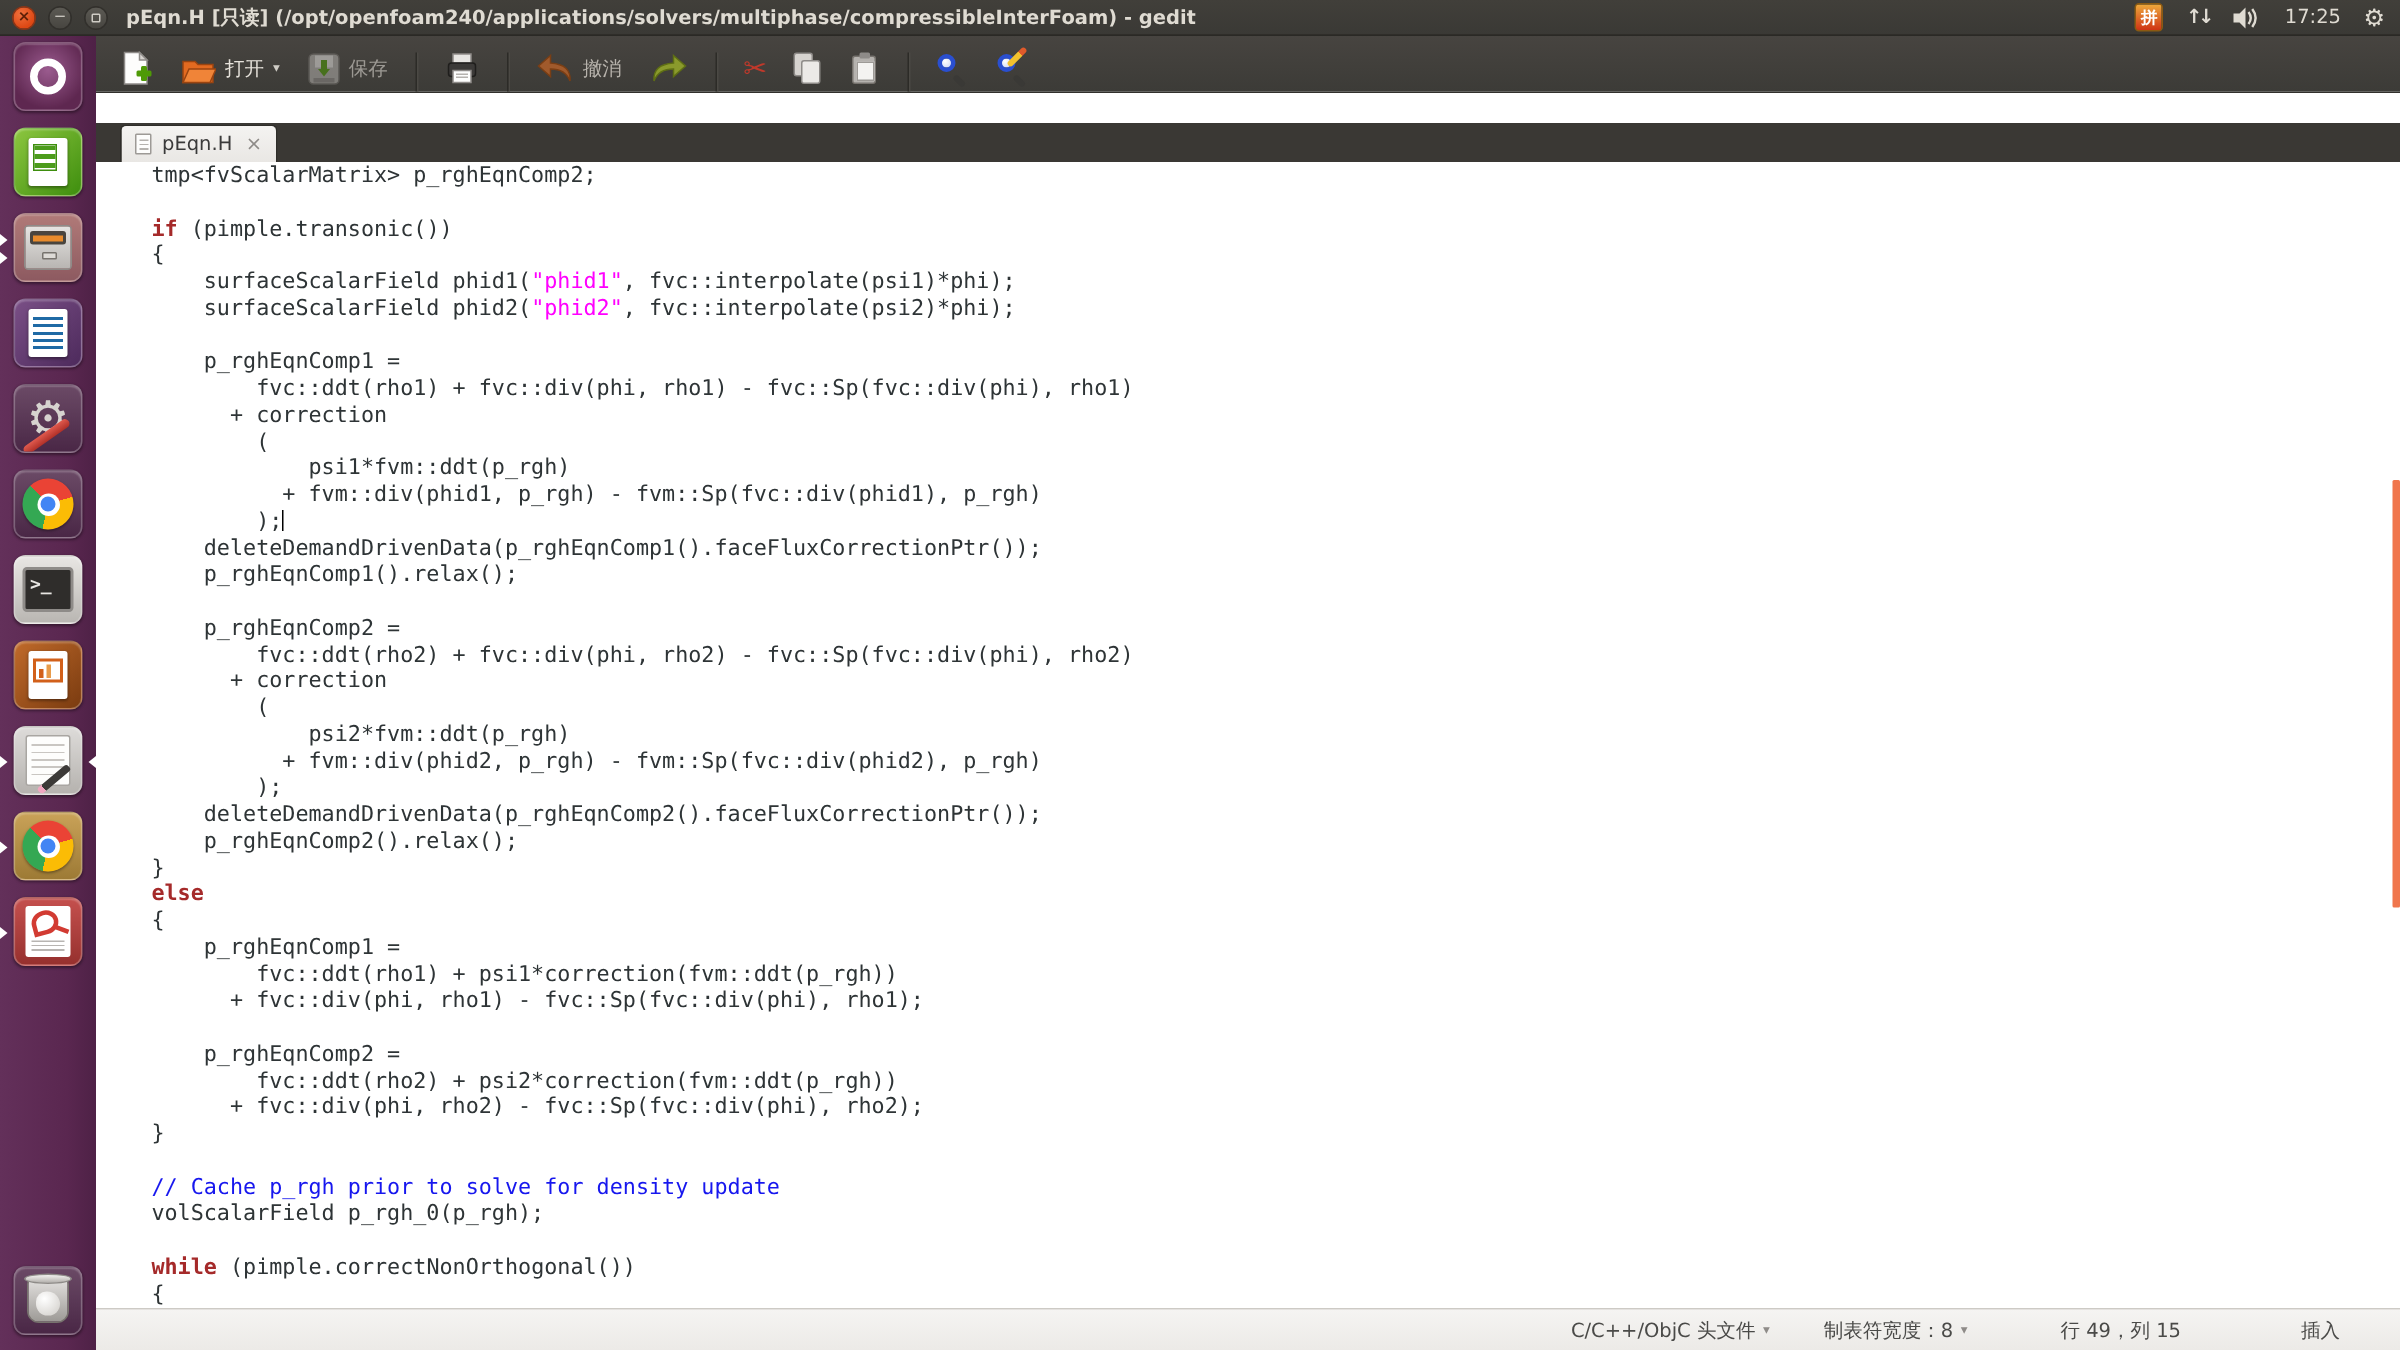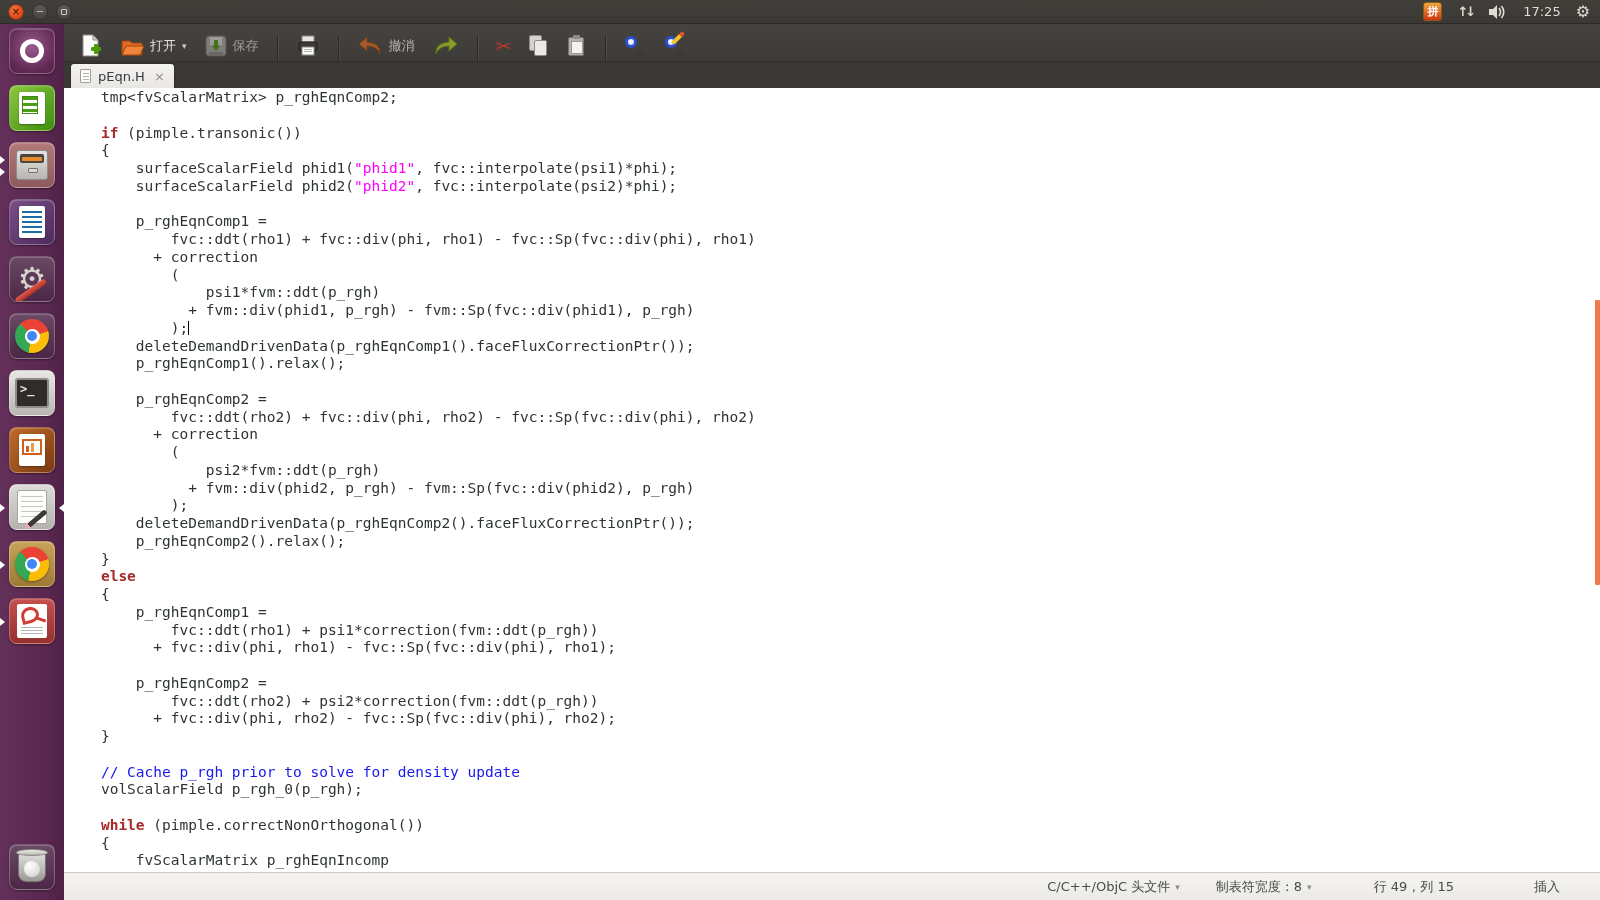--- a/index.html
+++ b/index.html
@@ -139,22 +139,22 @@
   .i-paste .sheet { position:absolute; left:4px; top:6px; width:12px; height:13px; background:#f4f3f1; border:1px solid #9d9a96; }
   .i-mag { position:relative; width:22px; height:22px; }
   .i-mag .lens { position:absolute; left:1px; top:1px; width:12px; height:12px; border:3px solid #2a4fd0;
       border-radius:50%; background:radial-gradient(circle at 35% 30%, #fff, #cdd6f2); }
   .i-mag .stem { position:absolute; right:2px; bottom:1px; width:9px; height:4px; background:#3a3936;
       border-radius:2px; transform:rotate(45deg); }
   .i-mag .pen { position:absolute; right:0; top:1px; width:16px; height:4px;
       background:linear-gradient(90deg,#f2c12e 0 11px, #e05a2b 11px); border-radius:2px; transform:rotate(-45deg); }
   .scissors { color:#c0392b; font-size:19px; line-height:1; }
 
-  #tabbar { height:26px; background:#3a3834; display:flex; align-items:flex-end; padding-left:6px;
-            flex:0 0 26px; }
+  #tabbar { height:26px; background:#3a3834; display:flex; align-items:flex-end; padding-left:16px;
+            flex:0 0 26px;margin-top:20px; }
   .tab { height:25px; background:linear-gradient(#f4f3f1,#e9e7e4); border:1px solid #2e2d29; border-bottom:none;
          border-radius:4px 4px 0 0; display:flex; align-items:center; gap:7px; padding:0 9px; }
   .tab .doc-ico { width:11px; height:14px; background:#fdfdfc; border:1px solid #9d9a96; border-radius:1px;
          position:relative; }
   .tab .doc-ico::after { content:""; position:absolute; left:2px; top:3px; width:6px; height:7px;
          background:repeating-linear-gradient(#b5b2ae 0 1px, transparent 1px 3px); }
   .tab .title { font-size:13px; color:#3a3a3a; }
   .tab .close { font-size:13px; color:#8e8b88; margin-left:2px; }
 
   #editor-wrap { flex:1; position:relative; background:#fff; min-height:0; overflow:hidden; }
@@ -184,20 +184,21 @@
 <div id="screen">
 
   <div id="top-panel">
     <div class="win-controls">
       <div class="wbtn close">×</div>
       <div class="wbtn min">−</div>
       <div class="wbtn max">
           <span></span>
         </div>
     </div>
+    <div class="win-title">pEqn.H [只读] (/opt/openfoam240/applications/solvers/multiphase/compressibleInterFoam) - gedit</div>
     <div class="tray">
       <div class="tray-im">拼</div>
       <div class="tray-net"><span>↑</span><span>↓</span></div>
       <div class="tray-vol">
         <svg width="20" height="16" viewBox="0 0 20 16">
           <polygon points="1,5 5,5 9,1 9,15 5,11 1,11" fill="#dfdbd2"></polygon>
           <path d="M11 4 Q14 8 11 12" stroke="#dfdbd2" stroke-width="1.6" fill="none"></path>
           <path d="M13.5 2 Q18 8 13.5 14" stroke="#dfdbd2" stroke-width="1.6" fill="none"></path>
         </svg>
       </div>

